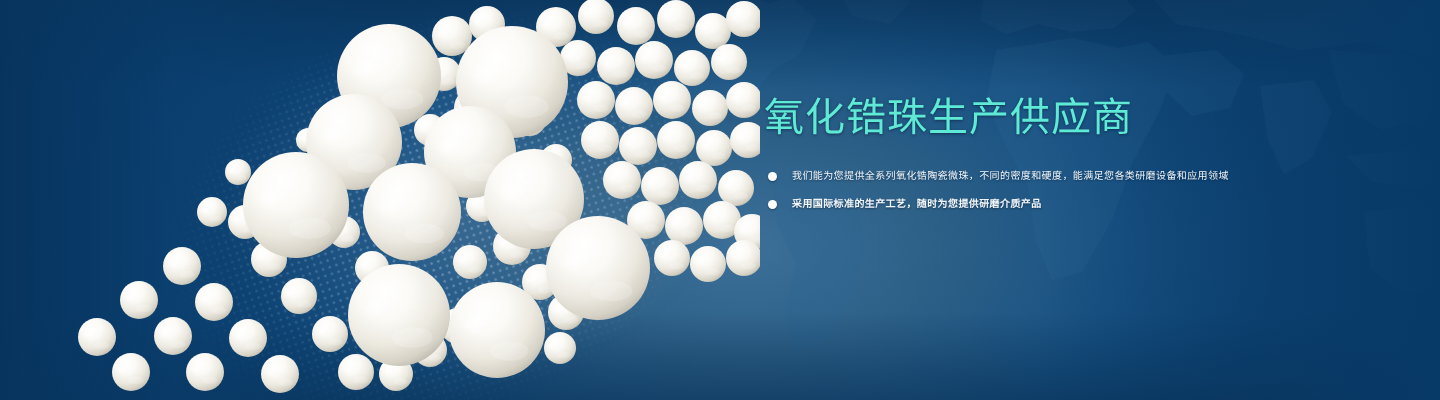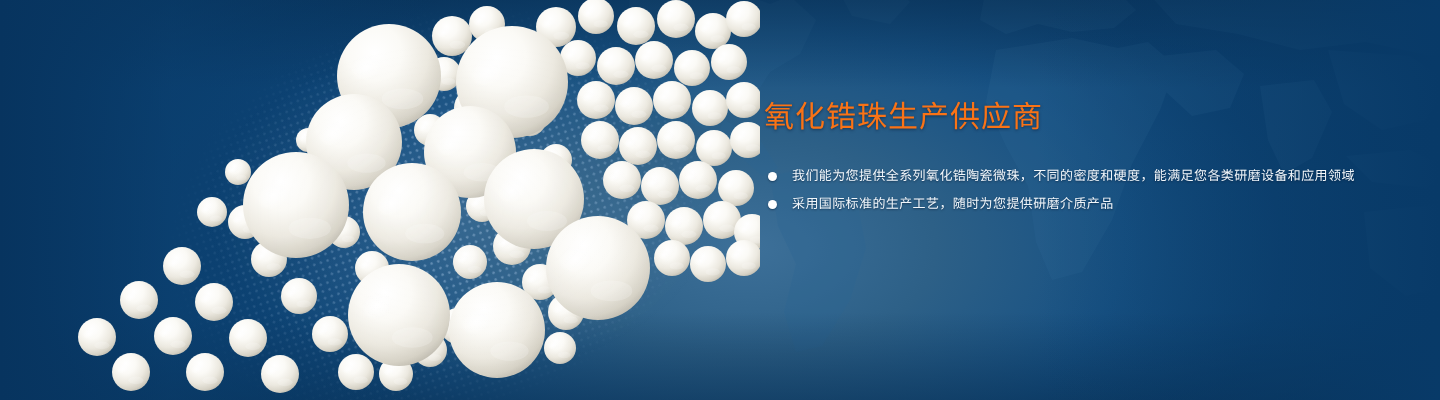--- a/index.html
+++ b/index.html
@@ -59,43 +59,43 @@
   }
 
   
   .content{
     position:absolute;
     left:764px; top:100px;
     width:640px;
   }
   .headline{
     margin:0 0 30px 0;
-    color:#f97316;
-    font-size:30px;
+    color:#5eead4;
+    font-size:40px;
     line-height:34px;
     font-weight:400;
     letter-spacing:1px;
     text-shadow:0 1px 3px rgba(0,20,45,.55);
     white-space:nowrap;
   }
   .bullets{
     list-style:none;
     margin:0; padding:0;
   }
   .bullet{
     position:relative;
     padding-left:28px;
     margin-bottom:5px;
     color:#f2f7fb;
-    font-size:13px;
+    font-size:10px;
     line-height:23px;
     letter-spacing:.4px;
     text-shadow:0 1px 2px rgba(0,18,40,.5);
   }
-  .bullet:last-child{margin-bottom:0;}
+  .bullet:last-child{margin-bottom:0;font-weight:bold;}
   .bullet-dot{
     position:absolute;
     left:4px; top:8px;
     width:9px; height:9px;
     border-radius:50%;
     background:#ffffff;
     box-shadow:0 1px 2px rgba(0,20,45,.45);
   }
   .bullet-text{display:block;}
 </style>

